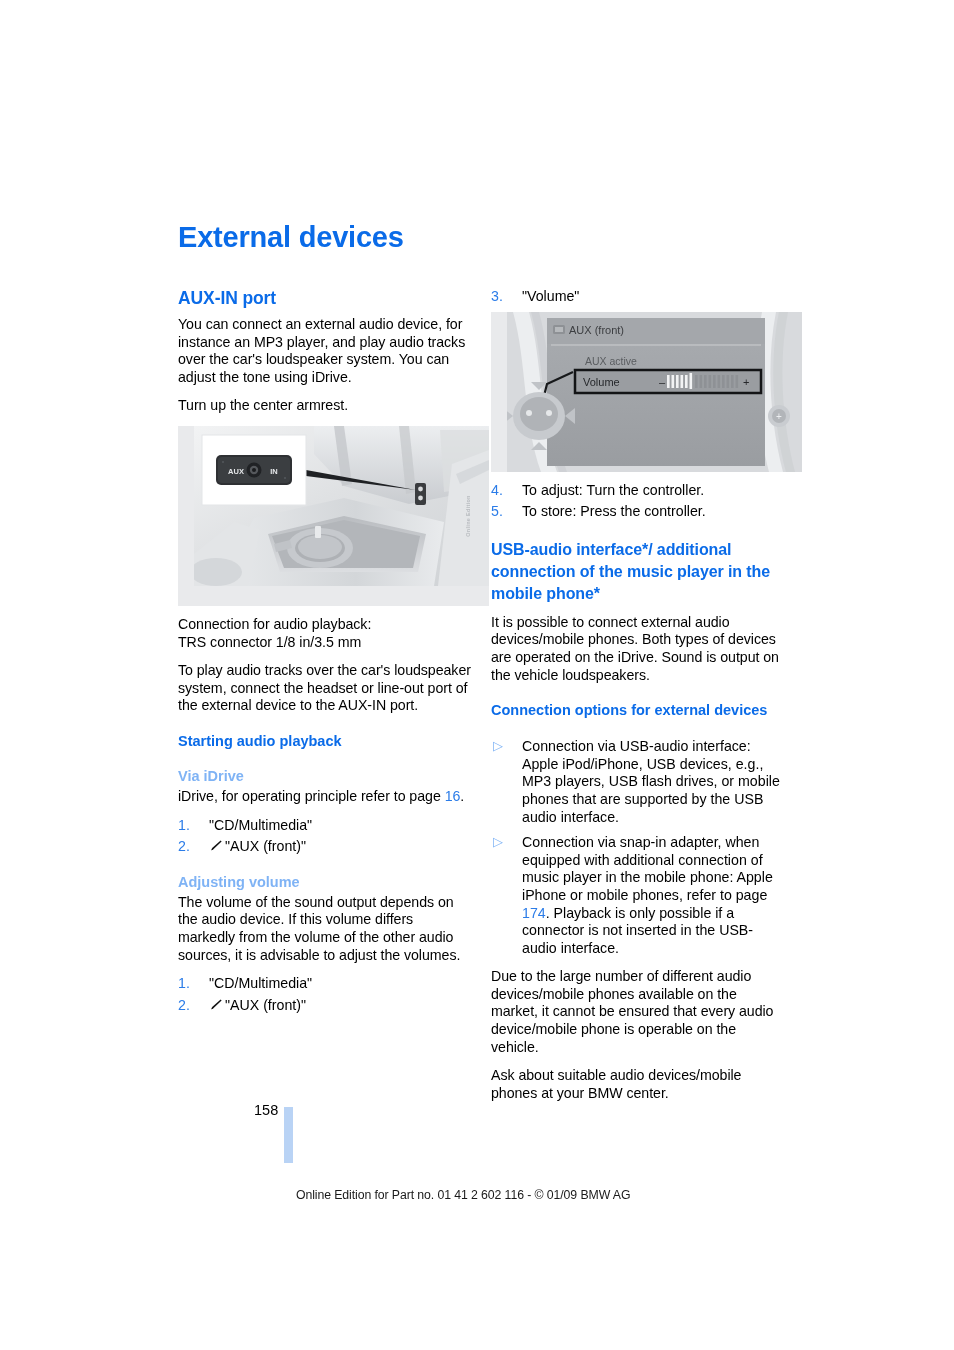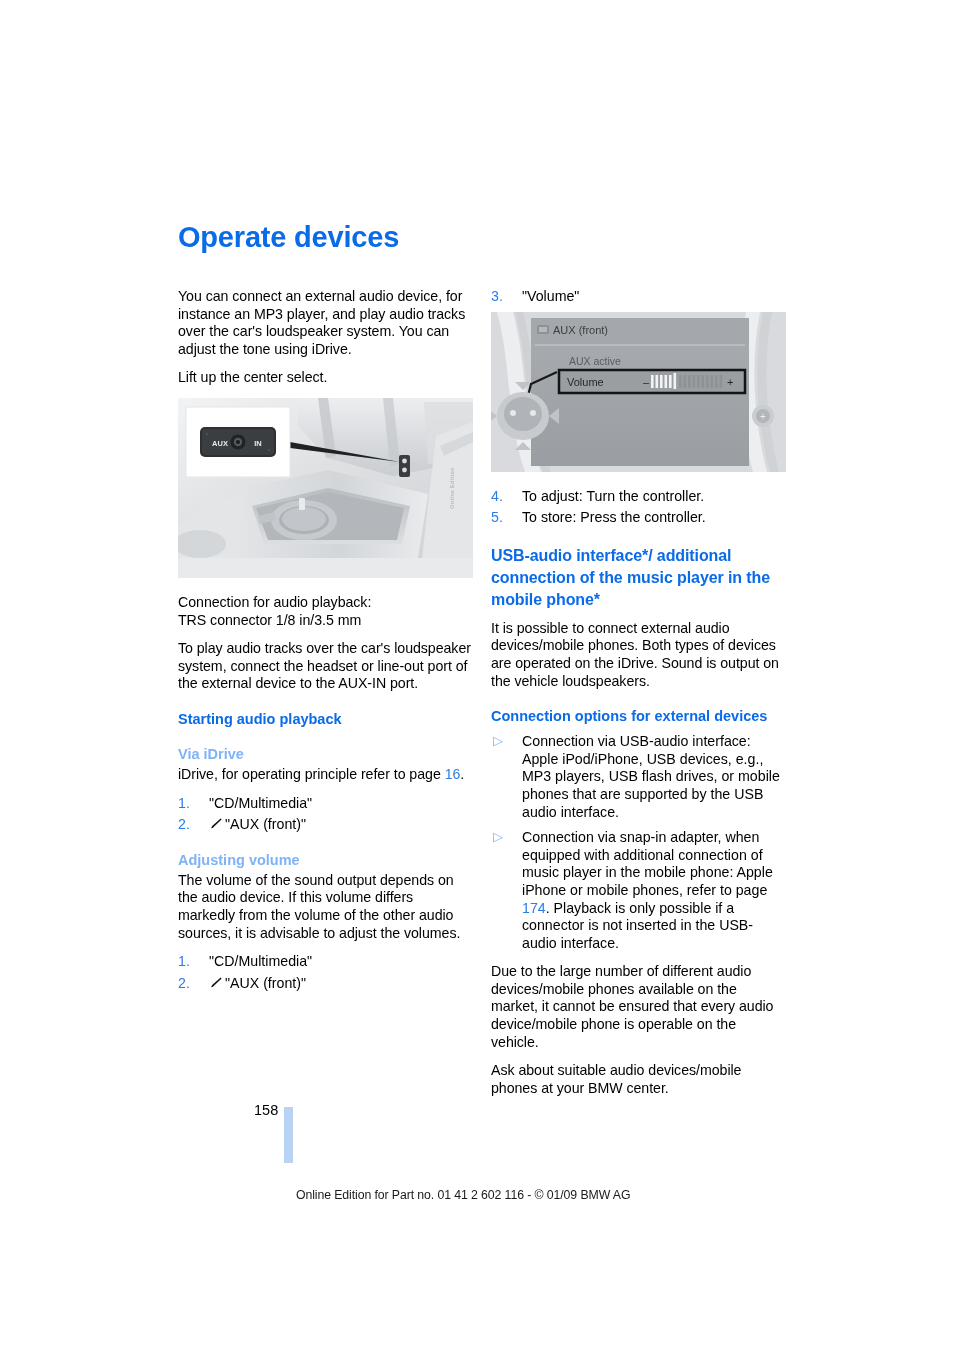--- a/index.html
+++ b/index.html
@@ -138,23 +138,24 @@
     position: absolute;
     left: 2px;
     top: -1px;
     color: #7fb3f5;
     font-size: 13px;
   }
 
   
   .fig {
     position: relative;
-    margin: 8px 0 16px 0;
+    margin: 8px 0 10px 0;
     background: #e9eaec;
     overflow: hidden;
+    padding-left: 16px;
   }
   .fig-console {
     width: 295px;
     height: 180px;
     font-weight: bold;
   }
   .fig-idrive {
     width: 295px;
     height: 160px;
     margin-top: 10px;
@@ -195,28 +196,29 @@
     letter-spacing: -0.1px;
   }
 </style>
 </head>
 <body>
 
 <div class="page">
 
   <div class="side-tab"></div>
 
-  <div class="chapter-title">Operate devices</div>
+  <div class="chapter-title">External devices</div>
 
   <div class="col col-left">
 
+    <h2 class="sect">AUX-IN port</h2>
 
     <p class="body">You can connect an external audio device, for instance an MP3 player, and play audio tracks over the car's loudspeaker system. You can adjust the tone using iDrive.</p>
 
-    <p class="body">Lift up the center select.</p>
+    <p class="body">Turn up the center armrest.</p>
 
     <div class="fig fig-console">
       <svg width="295" height="160" viewBox="0 0 295 160">
         <defs>
           <linearGradient id="gBg" x1="0" y1="0" x2="1" y2="1">
             <stop offset="0%" stop-color="#f2f3f4"></stop>
             <stop offset="45%" stop-color="#dfe1e3"></stop>
             <stop offset="100%" stop-color="#cfd2d5"></stop>
           </linearGradient>
           <linearGradient id="gSeat" x1="0" y1="0" x2="0" y2="1">
@@ -421,21 +423,21 @@
       <li>
         <span class="num">5.</span>
         <span>To store: Press the controller.</span>
       </li>
     </ol>
 
     <h2 class="sect big">USB-audio interface*/ additional connection of the music player in the mobile phone*</h2>
 
     <p class="body">It is possible to connect external audio devices/mobile phones. Both types of devices are operated on the iDrive. Sound is output on the vehicle loudspeakers.</p>
 
-    <h3 class="sub" style="margin-bottom:8px;">Connection options for external devices</h3>
+    <h3 class="sub" style="margin-bottom:19px;">Connection options for external devices</h3>
 
     <ul class="tri">
       <li>
         <span class="bullet">▷</span>
         <span>Connection via USB-audio interface: Apple iPod/iPhone, USB devices, e.g., MP3 players, USB flash drives, or mobile phones that are supported by the USB audio interface.</span>
       </li>
       <li>
         <span class="bullet">▷</span>
         <span>Connection via snap-in adapter, when equipped with additional connection of music player in the mobile phone: Apple iPhone or mobile phones, refer to page </span><a class="xref" href="#">174</a><span>. Playback is only possible if a connector is not inserted in the USB-audio interface.</span>
       </li>

